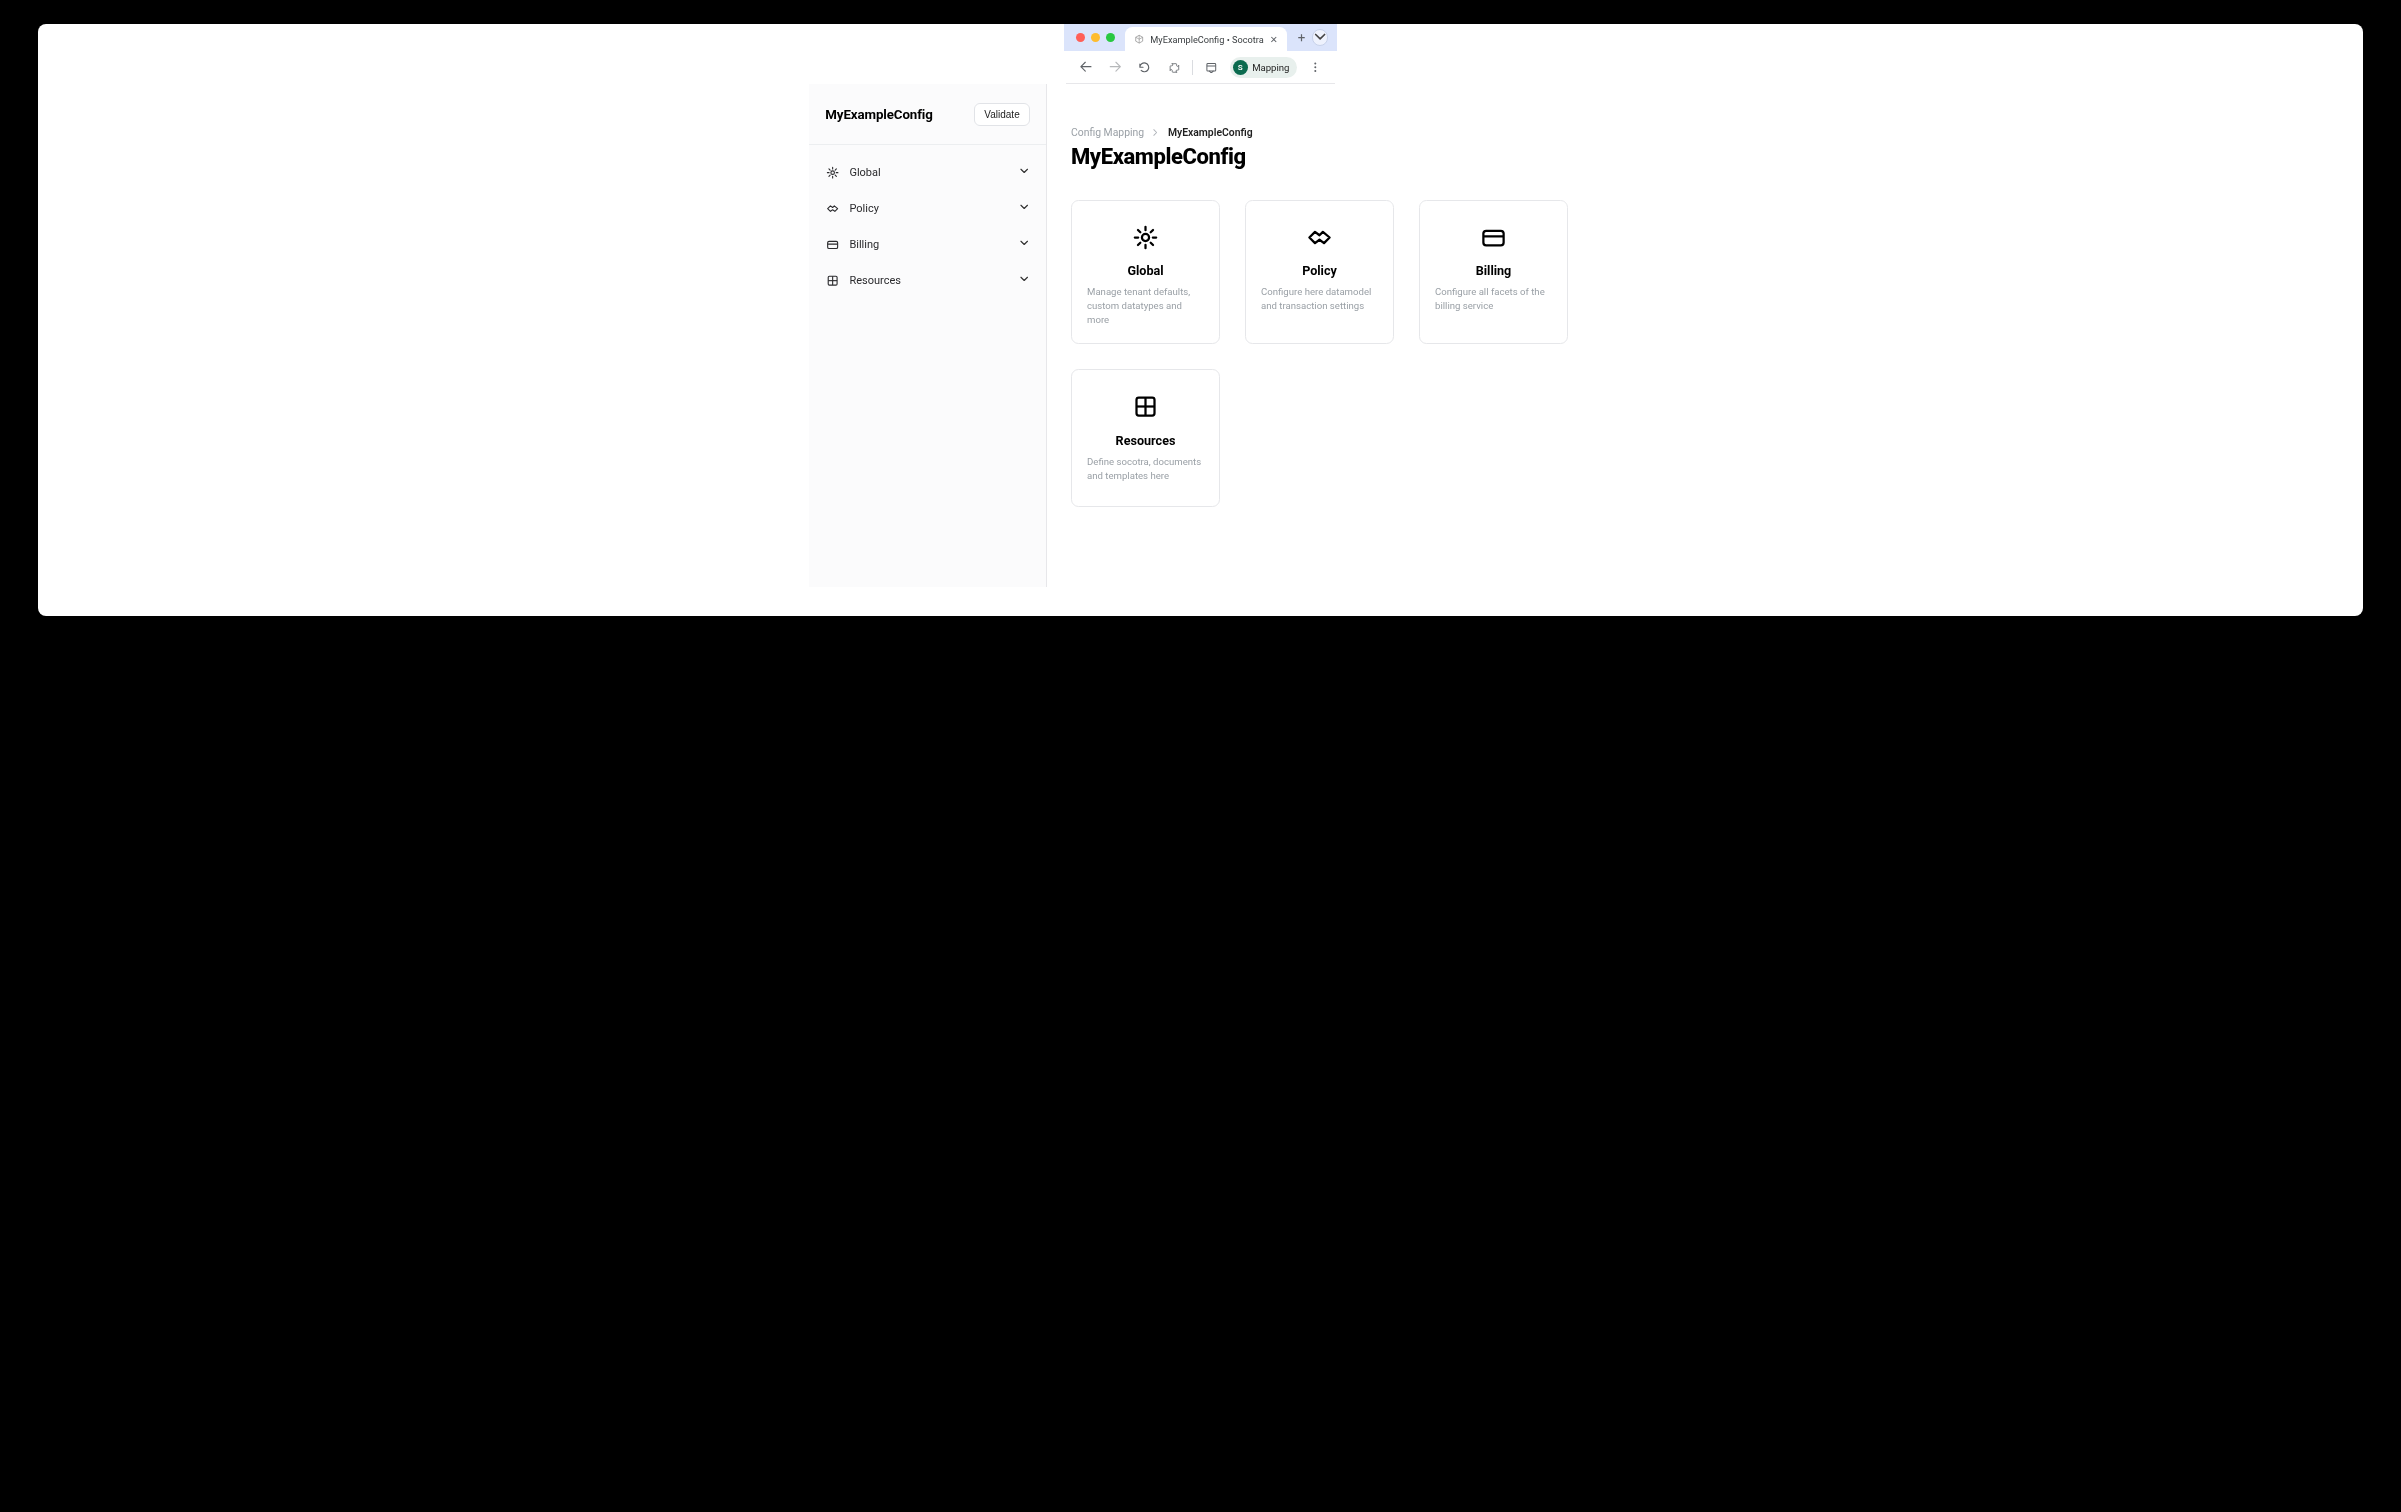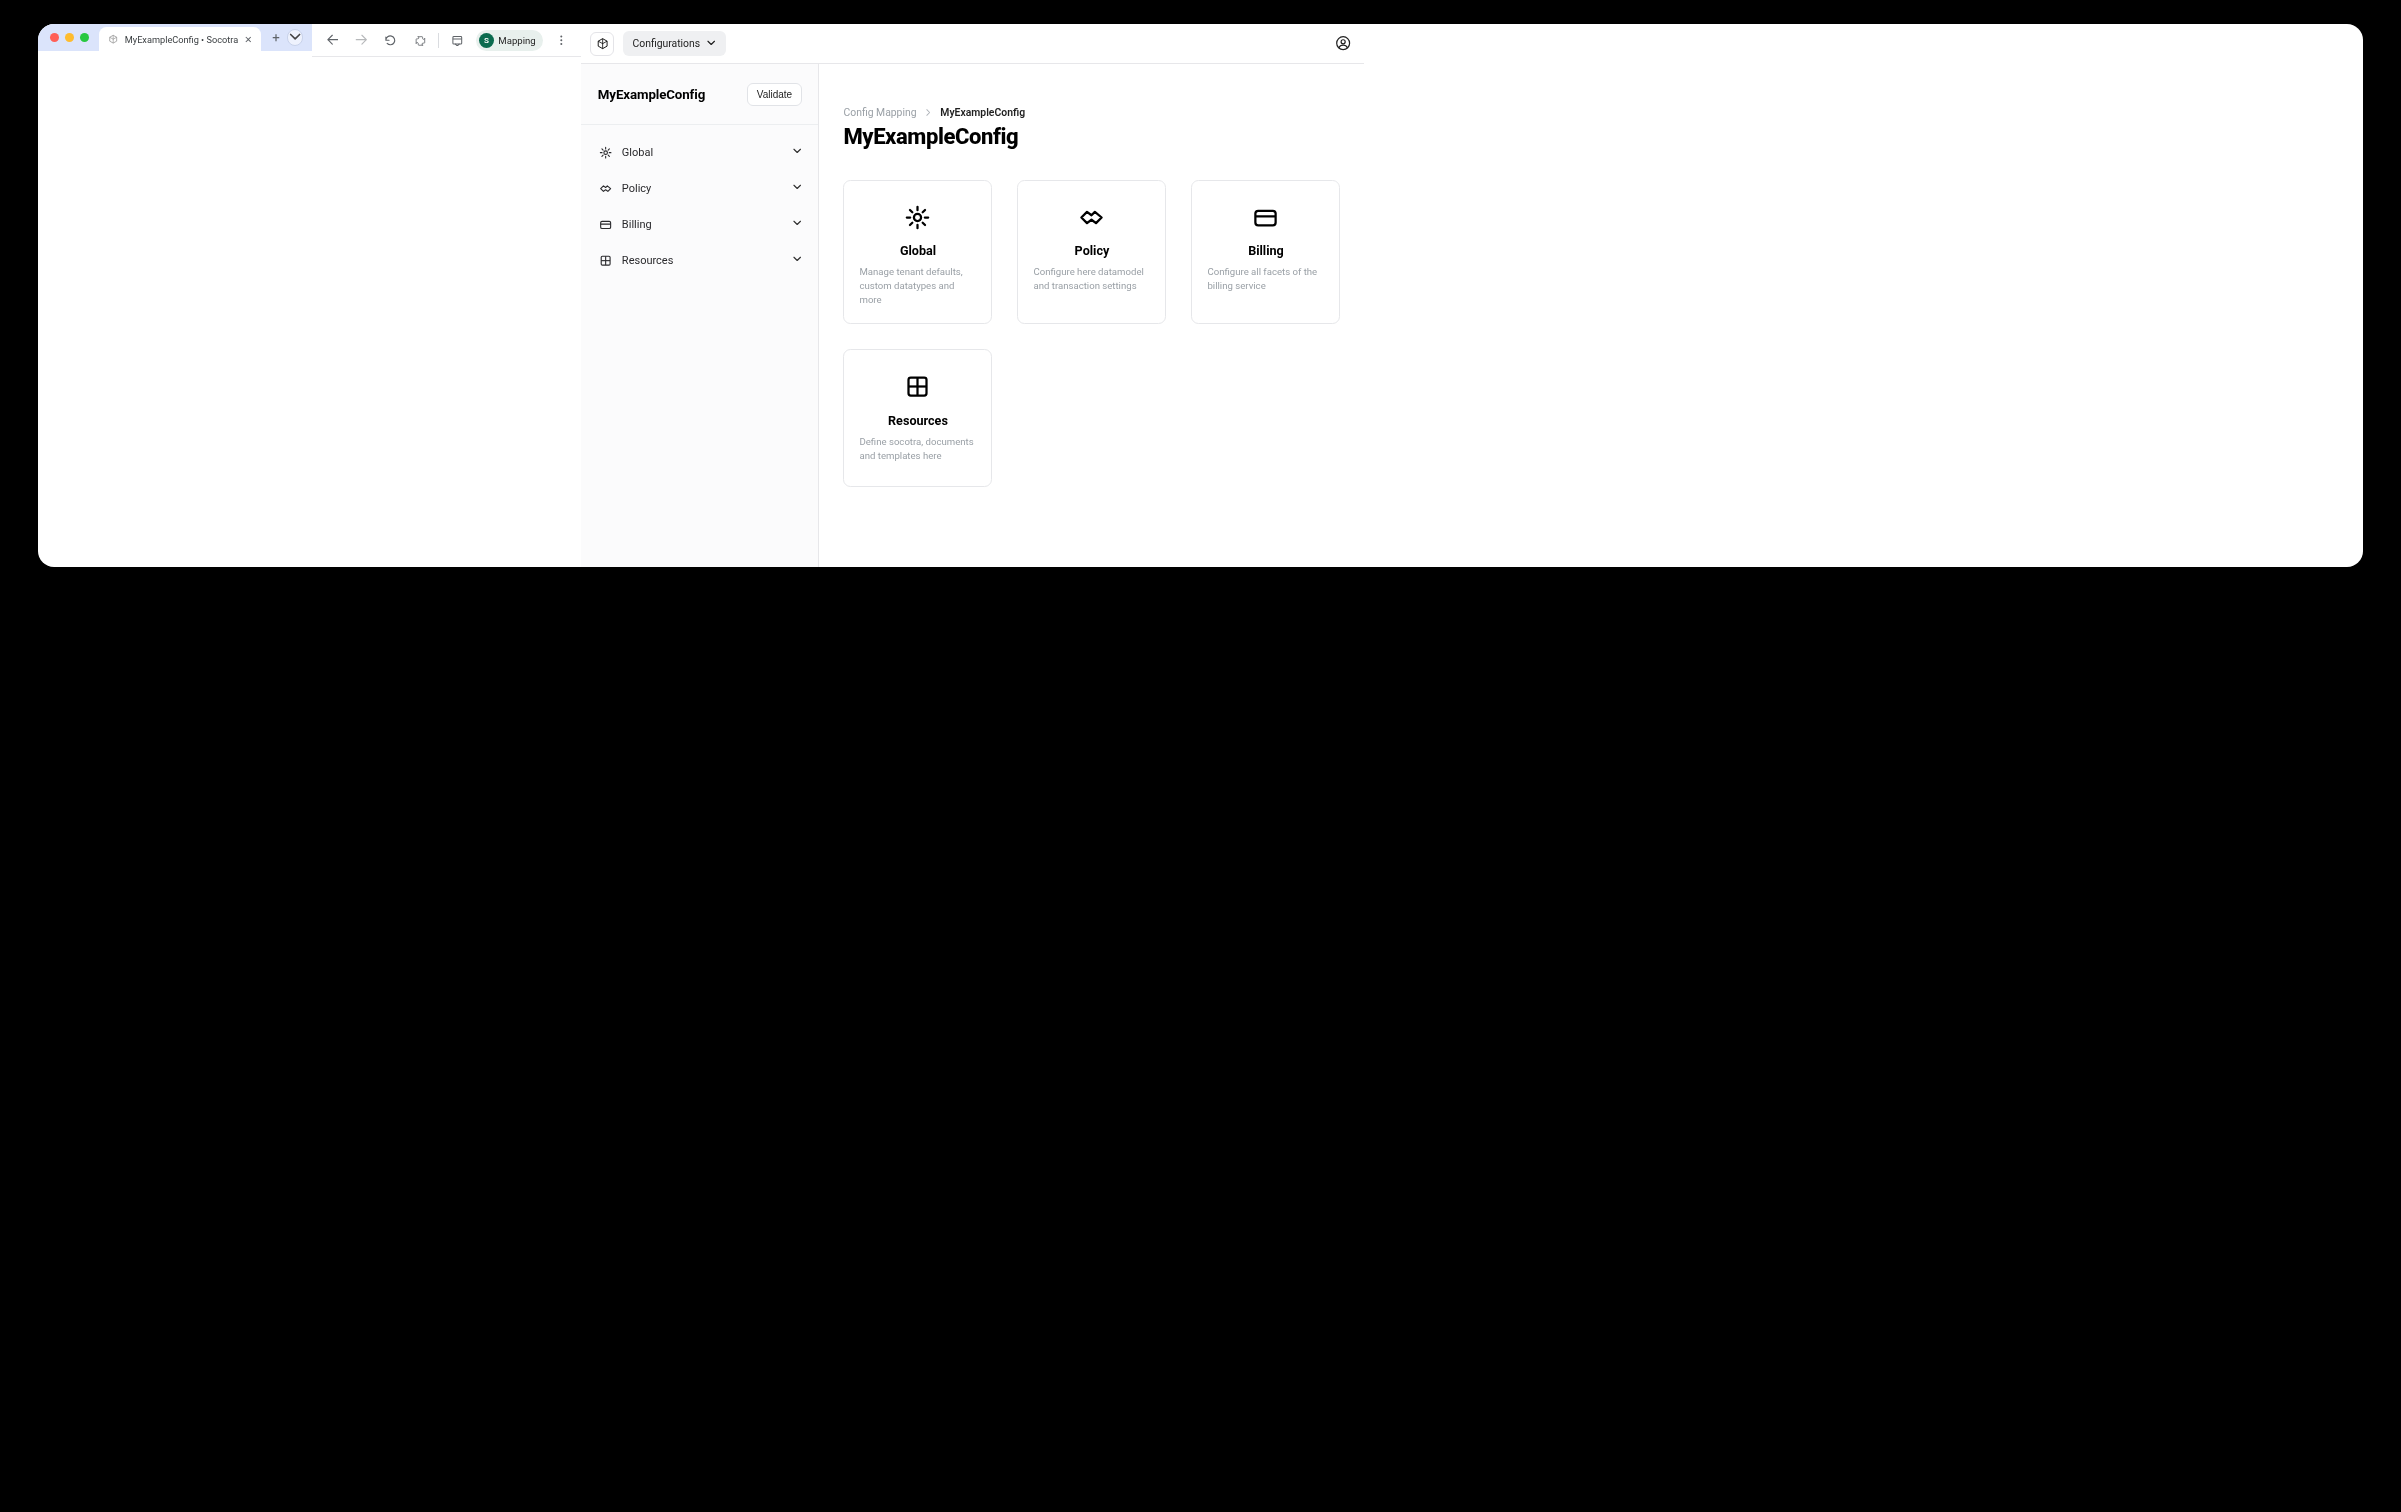--- a/index.html
+++ b/index.html
@@ -11,25 +11,26 @@
     align-items: flex-start;
     justify-content: center;
     padding: 24px 38px 47px;
   }
 
   
   .browser {
     width: 100%;
     max-width: 2327px;
     background: #fff;
-    border-radius: 16px;
+    border-radius: 8px;
     overflow: hidden;
     box-shadow: 0 22px 59px rgba(0,0,0,.6);
     display: flex;
-    flex-direction: row;
+    flex-direction: column;
+    align-items: center;
   }
 
   
   .tabstrip {
     height: 27px;
     background: #dbe4fb;
     display: flex;
     align-items: flex-end;
     padding-left: 9px;
     padding-right: 9px;
@@ -421,39 +422,20 @@
       <div class="tb-btn">
           <svg viewBox="0 0 20 20">
             <use href="#i-dots"></use>
           </svg>
         </div>
     </div>
   </div>
 
   <div class="app">
 
-    <div class="appbar">
-      <div class="brand">
-        <svg viewBox="0 0 24 24">
-            <use href="#i-brand"></use>
-          </svg>
-      </div>
-      <div class="config-btn">
-        <span>Configurations</span>
-        <svg viewBox="0 0 16 16">
-            <use href="#i-chevron-down"></use>
-          </svg>
-      </div>
-      <div class="spacer"></div>
-      <div class="user-btn">
-        <svg viewBox="0 0 24 24">
-            <use href="#i-user-circle"></use>
-          </svg>
-      </div>
-    </div>
 
     <div class="body">
       <aside class="sidebar">
         <div class="side-head">
           <h2>MyExampleConfig</h2>
           <button class="validate-btn">Validate</button>
         </div>
         <nav class="nav">
           <div class="nav-item">
             <span class="icon">

